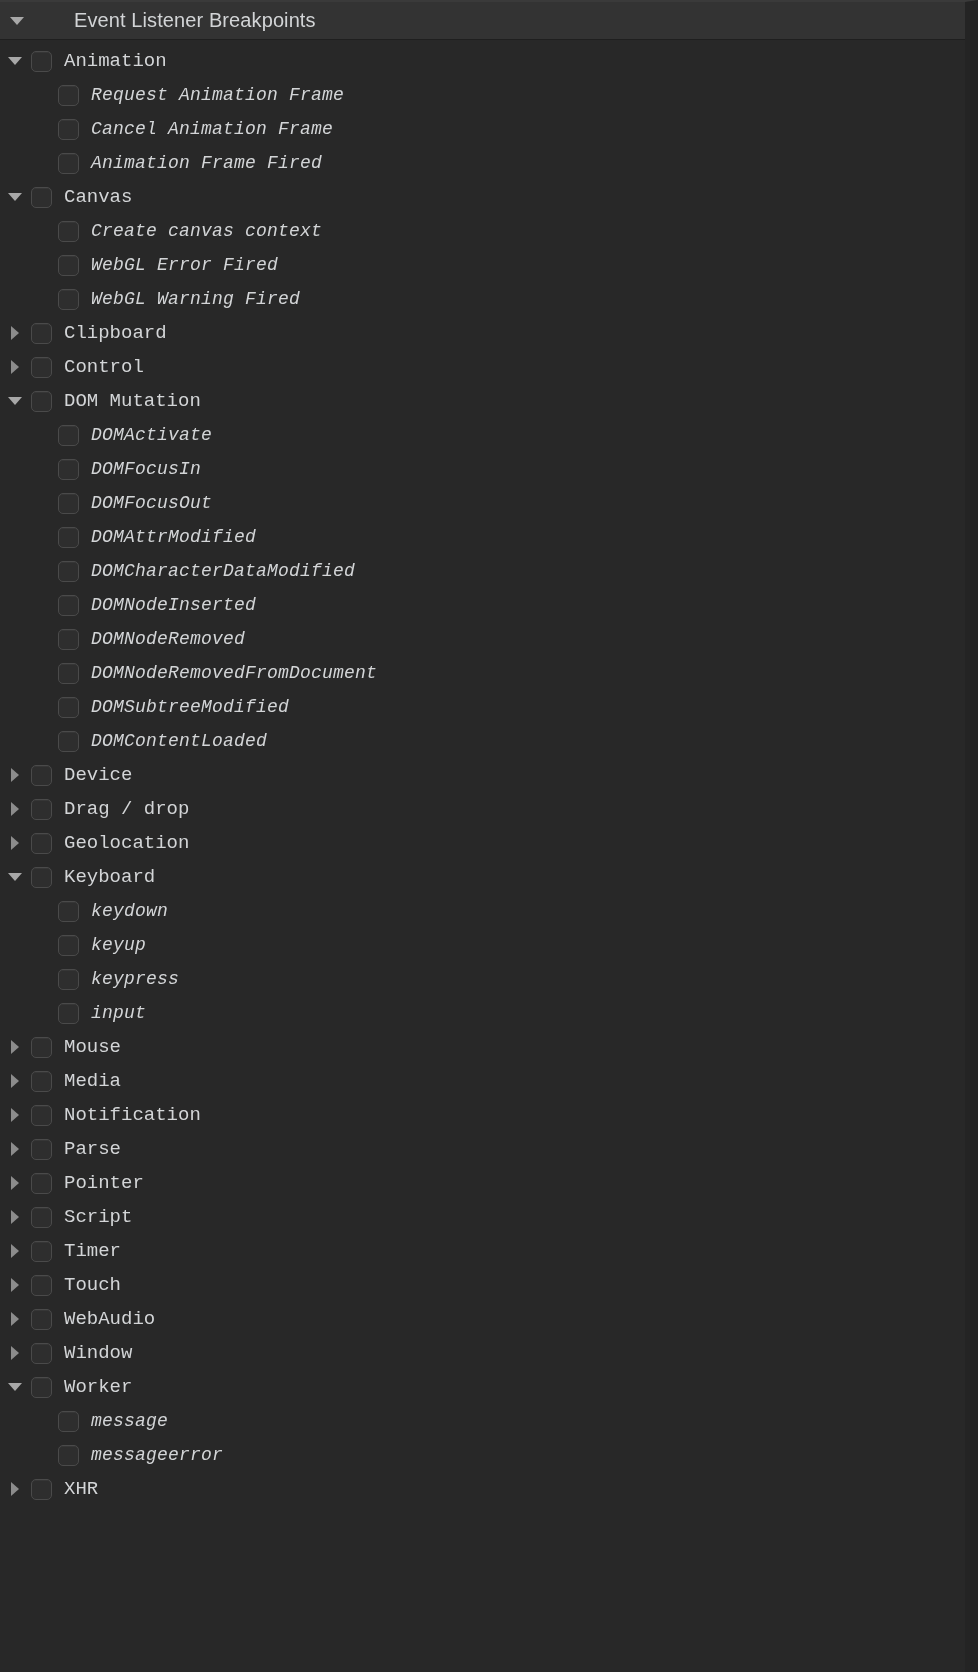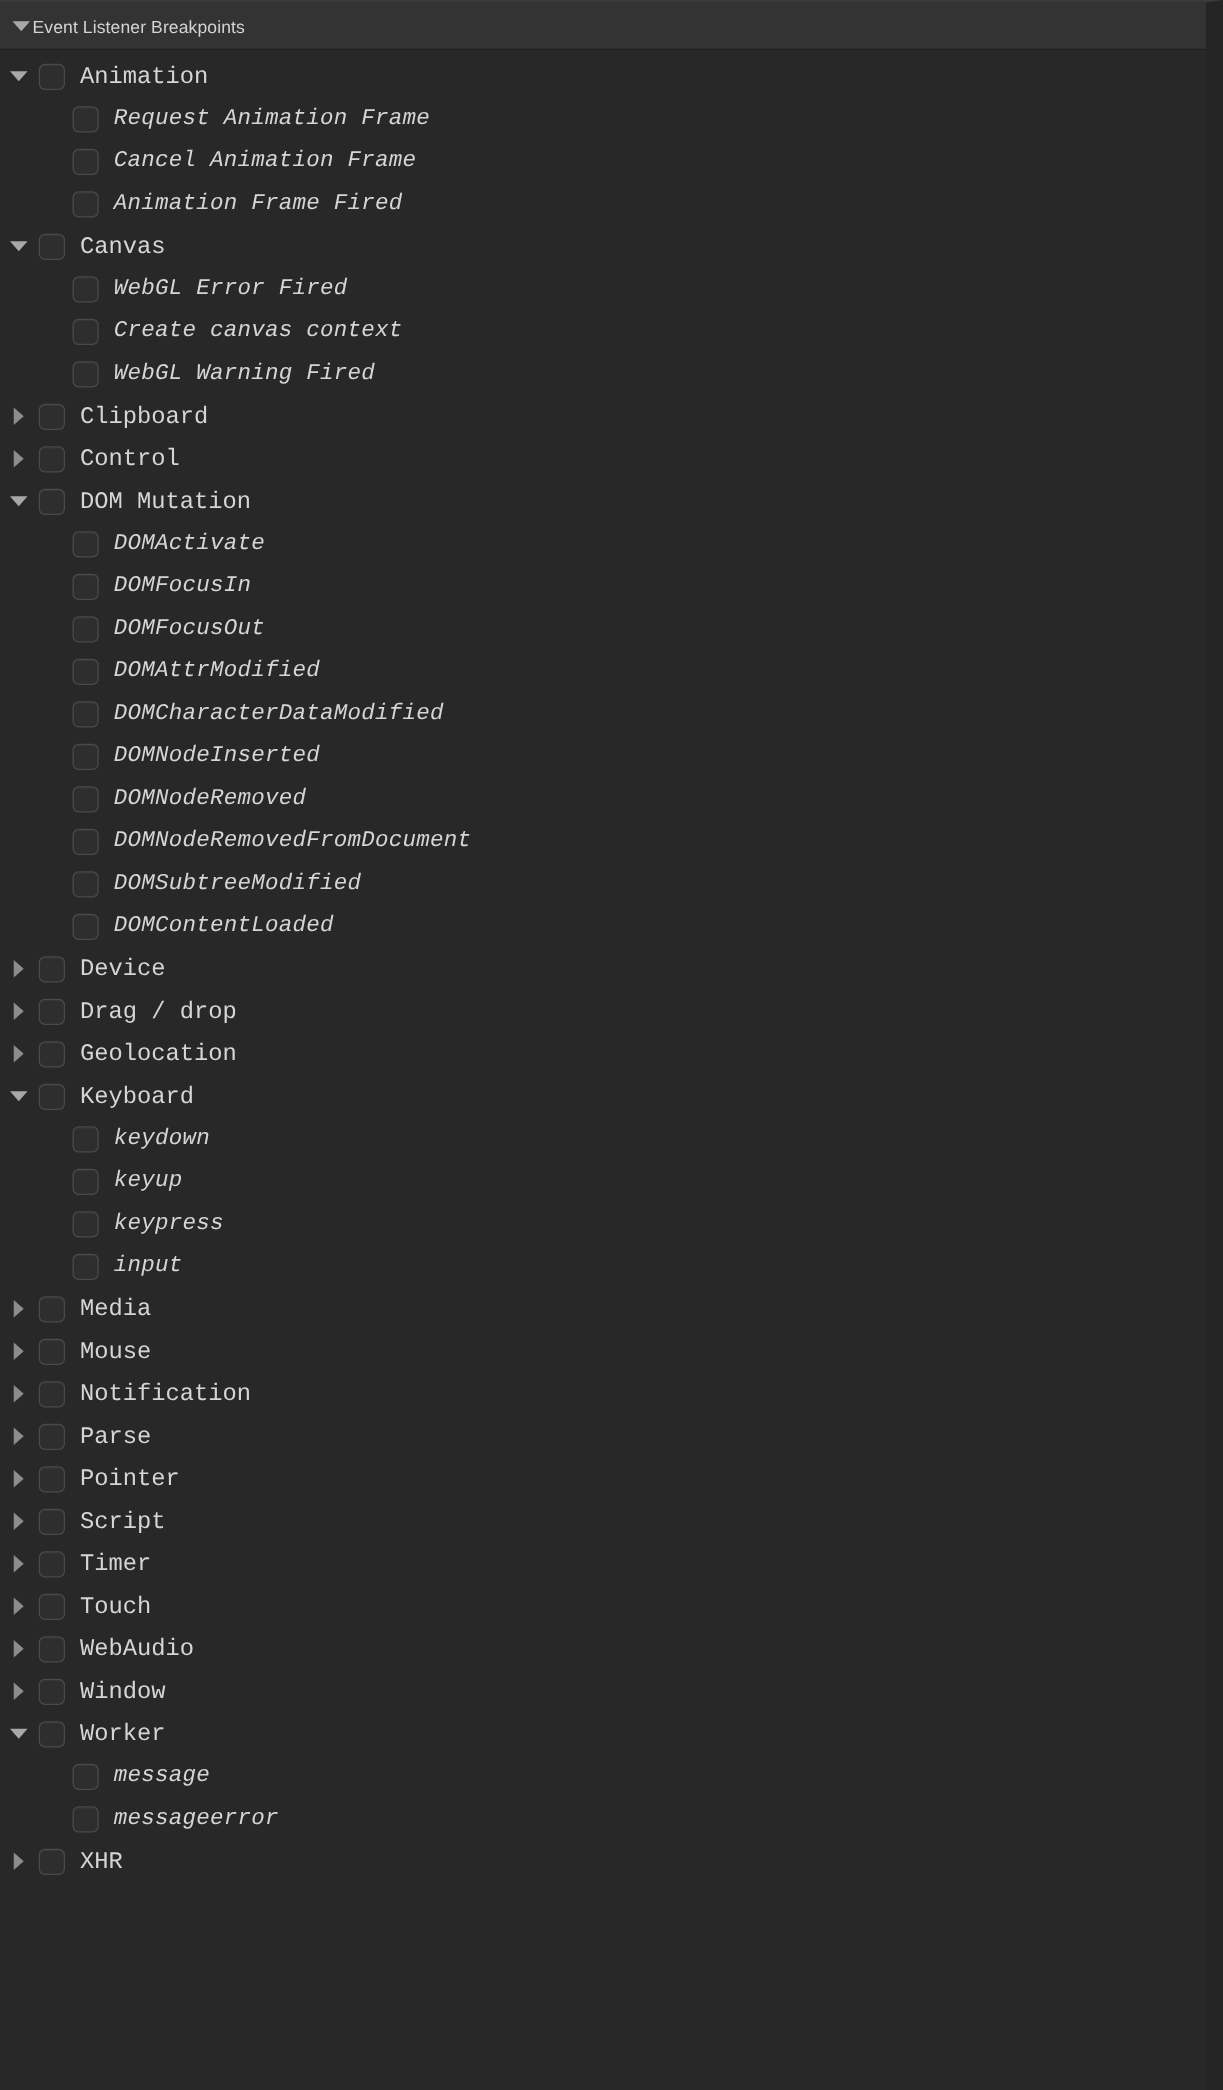--- a/index.html
+++ b/index.html
@@ -39,24 +39,25 @@
     user-select: none;
   }
   #panel-header .twisty {
     width: 18px;
     flex: 0 0 18px;
     display: flex;
     align-items: center;
     justify-content: center;
   }
   #panel-header .header-title {
-    font-size: 14px;
+    font-size: 20px;
     color: #d2d4d6;
     letter-spacing: 0.1px;
     white-space: nowrap;
+    margin-left: 48px;
   }
 
   
   #tree {
     padding-top: 4px;
   }
   .row {
     display: flex;
     align-items: center;
     height: 34px;
@@ -157,30 +158,30 @@
       <div class="row group">
         <span class="twisty-cell">
           <span class="tri down"></span>
         </span>
         <span class="cb"></span>
         <span class="label">Canvas</span>
       </div>
       <div class="row child">
         <span class="twisty-cell spacer"></span>
         <span class="cb"></span>
+        <span class="label">Create canvas context</span>
+      </div>
+      <div class="row child">
+        <span class="twisty-cell spacer"></span>
+        <span class="cb"></span>
         <span class="label">WebGL Error Fired</span>
       </div>
       <div class="row child">
         <span class="twisty-cell spacer"></span>
         <span class="cb"></span>
-        <span class="label">Create canvas context</span>
-      </div>
-      <div class="row child">
-        <span class="twisty-cell spacer"></span>
-        <span class="cb"></span>
         <span class="label">WebGL Warning Fired</span>
       </div>
       <div class="row group">
         <span class="twisty-cell">
           <span class="tri right"></span>
         </span>
         <span class="cb"></span>
         <span class="label">Clipboard</span>
       </div>
       <div class="row group">
@@ -293,34 +294,34 @@
       <div class="row child">
         <span class="twisty-cell spacer"></span>
         <span class="cb"></span>
         <span class="label">input</span>
       </div>
       <div class="row group">
         <span class="twisty-cell">
           <span class="tri right"></span>
         </span>
         <span class="cb"></span>
+        <span class="label">Mouse</span>
+      </div>
+      <div class="row group">
+        <span class="twisty-cell">
+          <span class="tri right"></span>
+        </span>
+        <span class="cb"></span>
         <span class="label">Media</span>
       </div>
       <div class="row group">
         <span class="twisty-cell">
           <span class="tri right"></span>
         </span>
         <span class="cb"></span>
-        <span class="label">Mouse</span>
-      </div>
-      <div class="row group">
-        <span class="twisty-cell">
-          <span class="tri right"></span>
-        </span>
-        <span class="cb"></span>
         <span class="label">Notification</span>
       </div>
       <div class="row group">
         <span class="twisty-cell">
           <span class="tri right"></span>
         </span>
         <span class="cb"></span>
         <span class="label">Parse</span>
       </div>
       <div class="row group">

